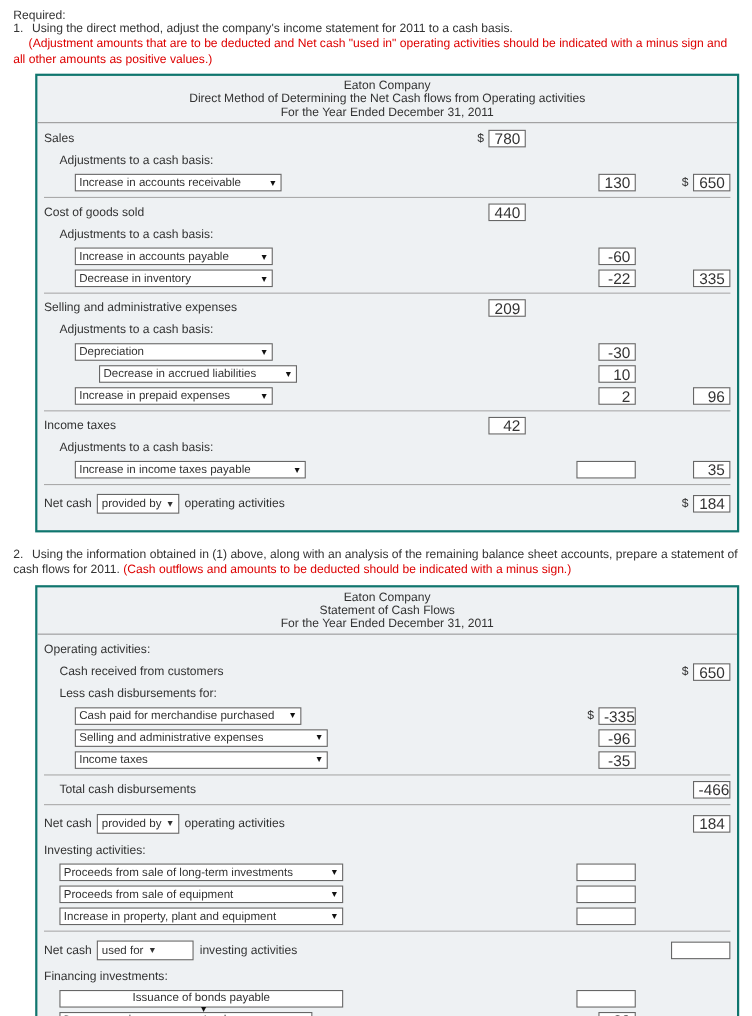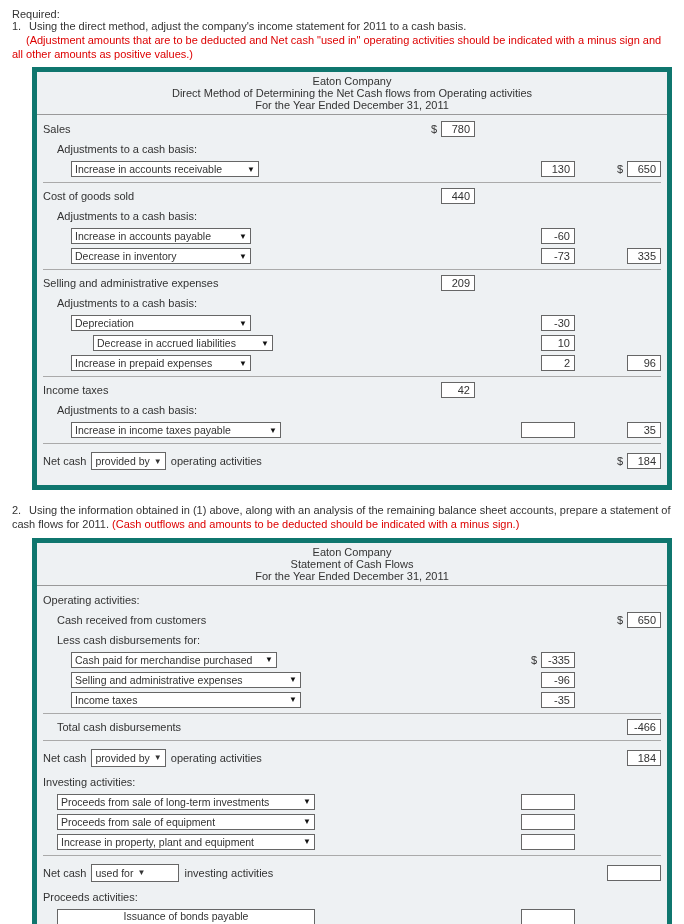--- a/index.html
+++ b/index.html
@@ -9,21 +9,21 @@
     font-size: 11px;
     color: #333;
     background: #fff;
     width: 660px;
   }
   .heading { color: #333; }
   .red-text { color: #d00; }
   .section-num { display: inline-block; width: 14px; vertical-align: top;}
   .instr { margin-bottom: 6px; line-height: 1.25; }
   .panel {
-    border: 5px solid #0f766e;
+    border: 2px solid #0f766e;
     background: #eef1f3;
     margin: 6px 0 14px 20px;
   }
   .panel-header {
     text-align: center;
     border-bottom: 1px solid #999;
     padding: 3px 0;
   }
   .panel-body { padding: 4px 6px 10px 6px; }
   .row {
@@ -52,21 +52,21 @@
     color: #111;
   }
   .val {
     width: 34px;
     height: 16px;
     border: 1px solid #666;
     background: #fff;
     text-align: right;
     padding: 0 4px;
     box-sizing: border-box;
-    font-size: 11px;
+    font-size: 14px;
     line-height: 14px;
   }
   .col { display: flex; align-items: center; }
   .colA { width: 68px; justify-content: flex-end; }
   .colB { width: 100px; justify-content: flex-end; }
   .colC { width: 86px; justify-content: flex-end; }
   .dollar { margin-right: 4px; }
   .sep { border-top: 1px solid #aaa; margin: 3px 0; }
   .mini-sel {
     display: inline-flex;
@@ -163,21 +163,21 @@
         </div>
       <div class="col colC"></div>
     </div>
     <div class="row">
       <div class="lbl indent2"><span class="sel" style="width:180px;">
             <span>Decrease in inventory</span>
             <span class="arr">▼</span>
           </span></div>
       <div class="col colA"></div>
       <div class="col colB">
-          <div class="val">-73</div>
+          <div class="val">-22</div>
         </div>
       <div class="col colC">
           <div class="val">335</div>
         </div>
     </div>
 
     <div class="sep"></div>
 
     <div class="row">
       <div class="lbl">Selling and administrative expenses</div>
@@ -432,21 +432,21 @@
         <span>investing activities</span>
       </div>
       <div class="col colA"></div>
         <div class="col colB"></div>
       <div class="col colC">
           <div class="empty-val"></div>
         </div>
     </div>
 
     <div class="row">
-        <div class="lbl">Proceeds activities:</div>
+        <div class="lbl">Financing investments:</div>
         <div class="col colA"></div>
         <div class="col colB"></div>
         <div class="col colC"></div>
       </div>
     <div class="row">
       <div class="lbl indent1"><span class="sel" style="width:258px;flex-direction:column;">
             <span>Issuance of bonds payable</span>
             <span class="arr">▼</span>
           </span></div>
       <div class="col colA"></div>

